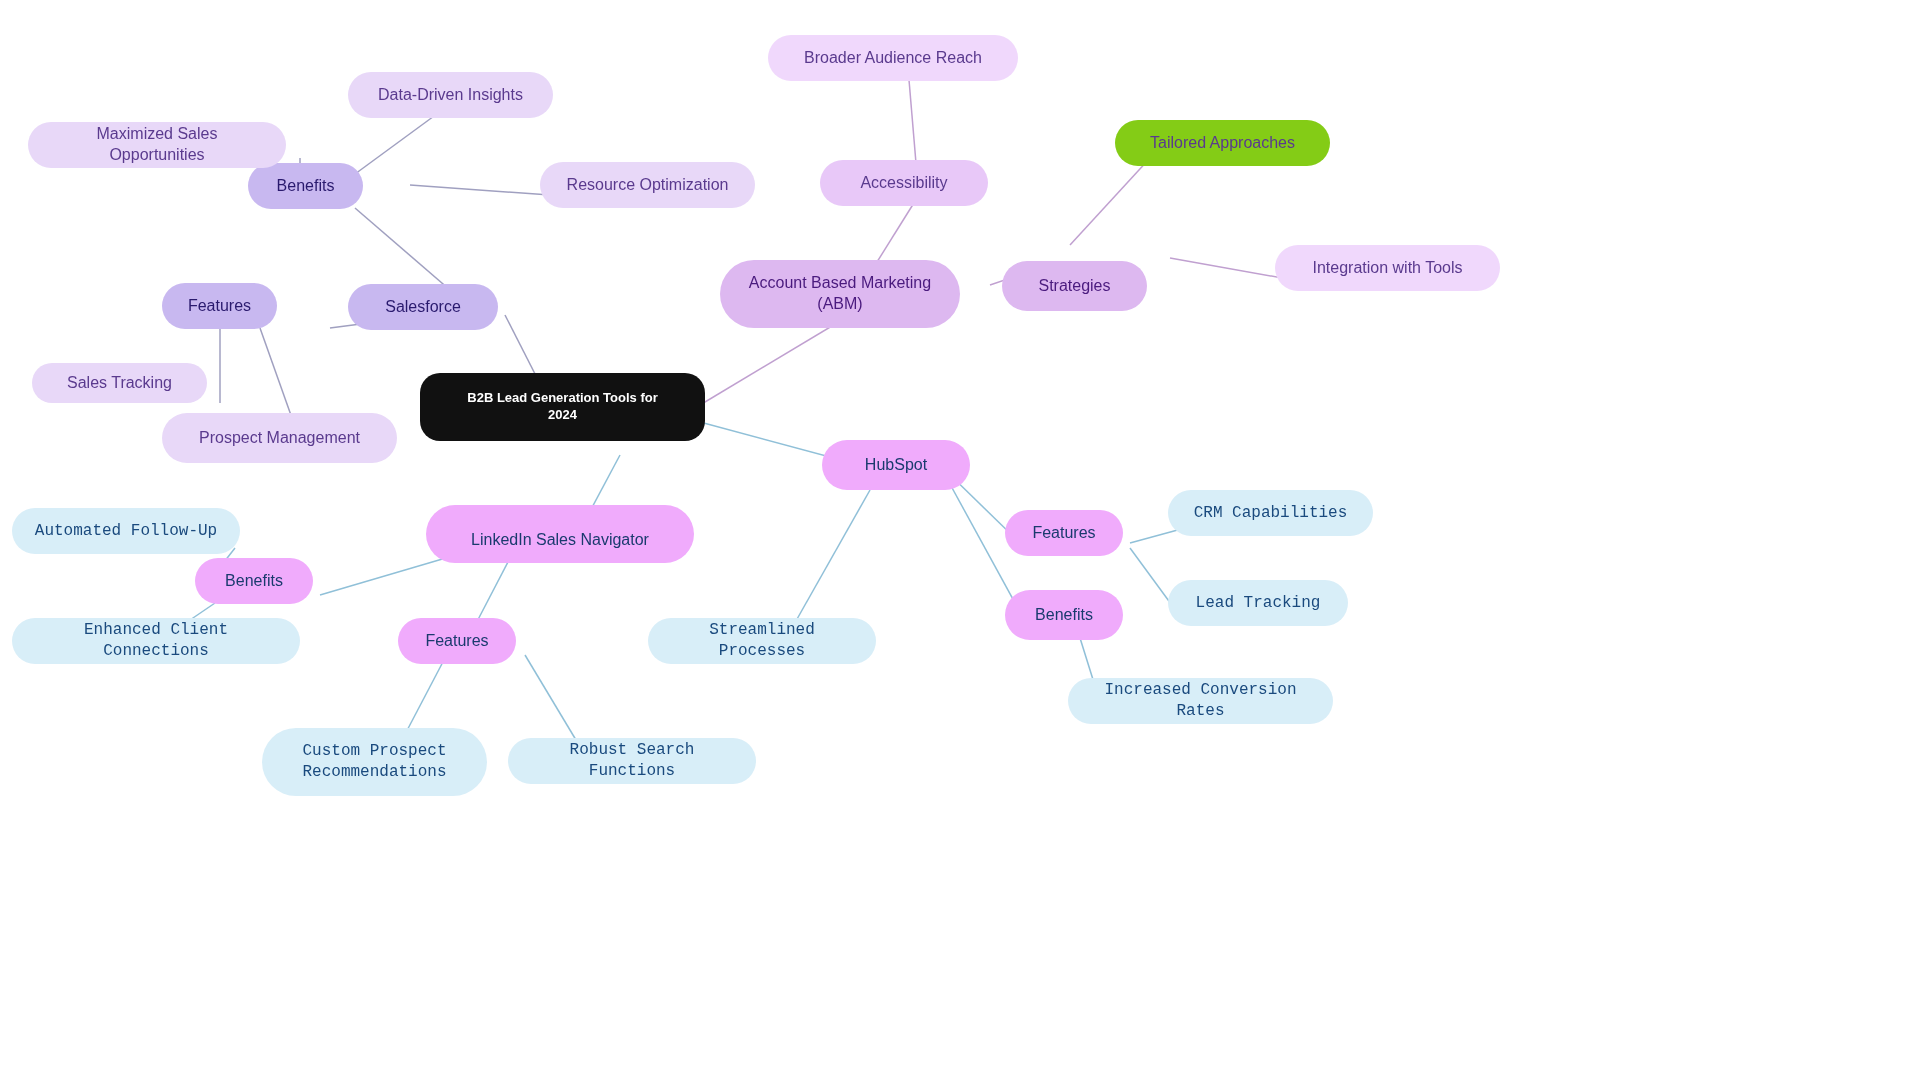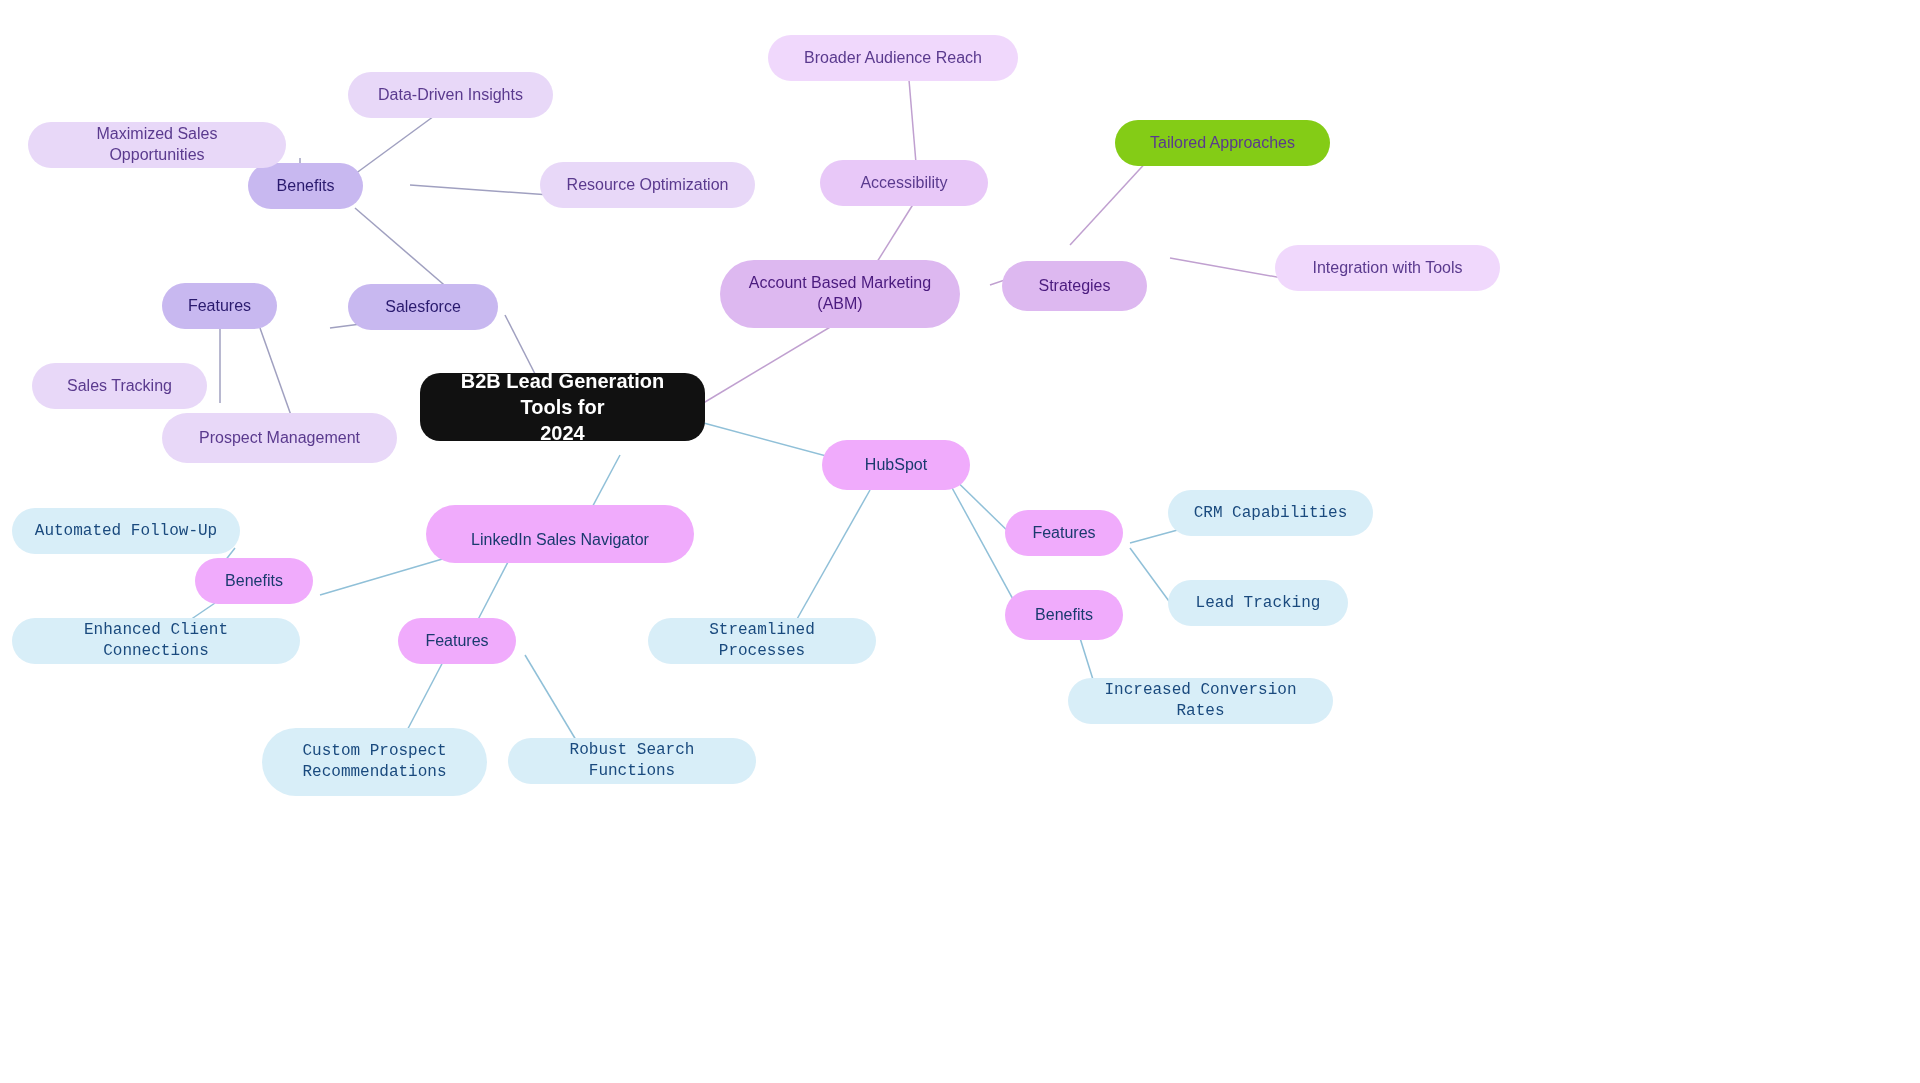--- a/index.html
+++ b/index.html
@@ -28,21 +28,21 @@
       text-align: center;
       font-size: 16px;
       font-weight: 500;
       z-index: 1;
       padding: 12px 22px;
       line-height: 1.3;
     }
     .node-center {
       background: #111111;
       color: #ffffff;
-      font-size: 20px;
+      font-size: 13px;
       font-weight: 600;
       border-radius: 20px;
     }
     .node-purple-dark {
       background: #c8b8f0;
       color: #2a1a6e;
       border: none;
     }
     .node-purple-light {
       background: #e8d8f8;
@@ -139,21 +139,21 @@
 </div>
 <div class="node node-purple-light" style="left:348px; top:72px; width:205px; height:46px;">
   <span>Data-Driven Insights</span>
 </div>
 <div class="node node-purple-light" style="left:28px; top:122px; width:258px; height:46px;">
   <span>Maximized Sales Opportunities</span>
 </div>
 <div class="node node-purple-light" style="left:540px; top:162px; width:215px; height:46px;">
   <span>Resource Optimization</span>
 </div>
-<div class="node node-purple-light" style="left:32px; top:363px; width:175px; height:46px;">
+<div class="node node-purple-light" style="left:32px; top:363px; width:175px; height:40px;">
   <span>Sales Tracking</span>
 </div>
 <div class="node node-purple-light" style="left:162px; top:413px; width:235px; height:50px;">
   <span>Prospect Management</span>
 </div>
 
 <div class="node node-purple-light" style="left:720px; top:260px; width:240px; height:68px; background:#ddb8f0; color:#4a1a7e;">
   <span style="white-space:pre-line;">Account Based Marketing
 (ABM)</span>
 </div>

